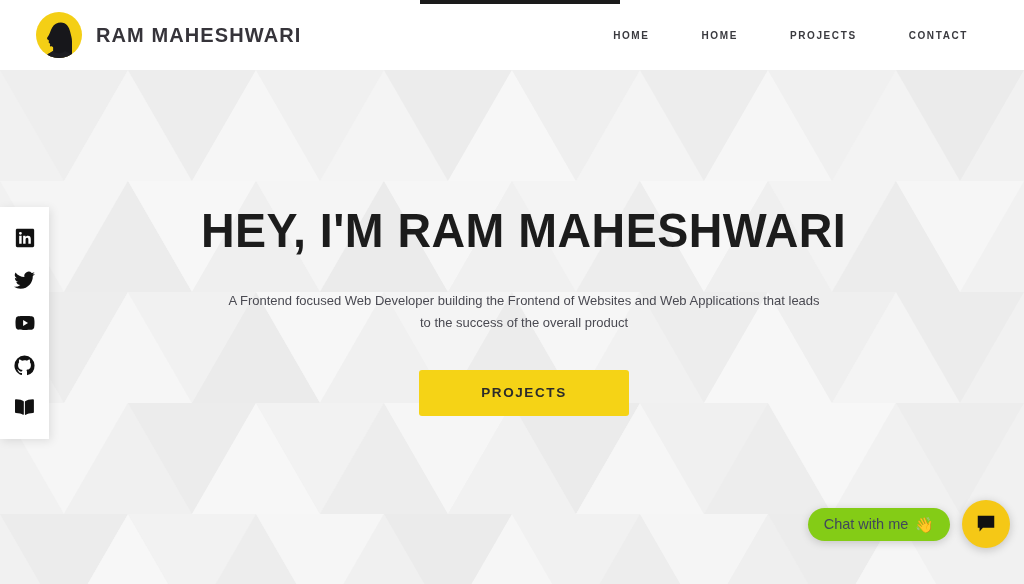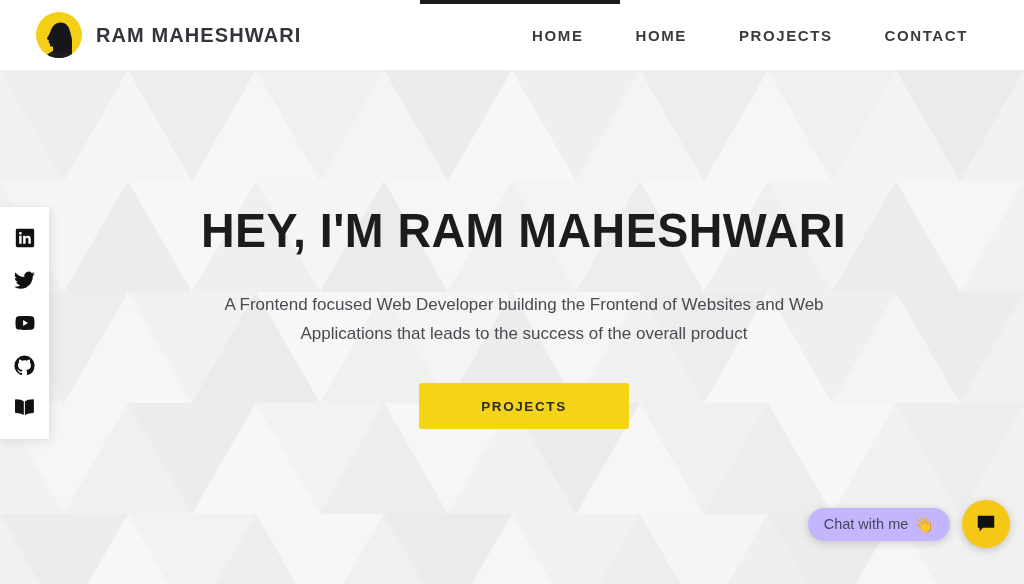--- a/index.html
+++ b/index.html
@@ -77,21 +77,21 @@
   }
 
   .nav {
     margin-left: auto;
     margin-right: 56px;
     display: flex;
     align-items: center;
     gap: 52px;
   }
   .nav-item {
-    font-size: 15px;
+    font-size: 10px;
     font-weight: bold;
     letter-spacing: 1.6px;
     color: #3a3a3f;
     text-decoration: none;
     white-space: nowrap;
     cursor: pointer;
   }
 
   
   .hero {
@@ -126,21 +126,21 @@
     text-align: center;
     white-space: nowrap;
     font-stretch: condensed;
     transform: scaleX(0.95);
   }
 
   .hero-sub {
     margin-top: 32px;
     width: 600px;
     text-align: center;
-    font-size: 17px;
+    font-size: 13px;
     line-height: 1.72;
     color: #4a4a52;
   }
 
   .btn-projects {
     margin-top: 35px;
     width: 210px;
     height: 46px;
     background: #f5d316;
     border: none;
@@ -185,21 +185,21 @@
     position: absolute;
     right: 14px;
     bottom: 36px;
     display: flex;
     align-items: center;
     gap: 12px;
     z-index: 50;
   }
   .chat-pill {
     height: 33px;
-    background: #c4b5fd;
+    background: #84cc16;
     border-radius: 17px;
     box-shadow: 0 2px 9px rgba(0,0,0,0.17);
     display: flex;
     align-items: center;
     padding: 0 16px;
     gap: 7px;
     cursor: pointer;
   }
   .chat-pill-text {
     font-size: 14.5px;

